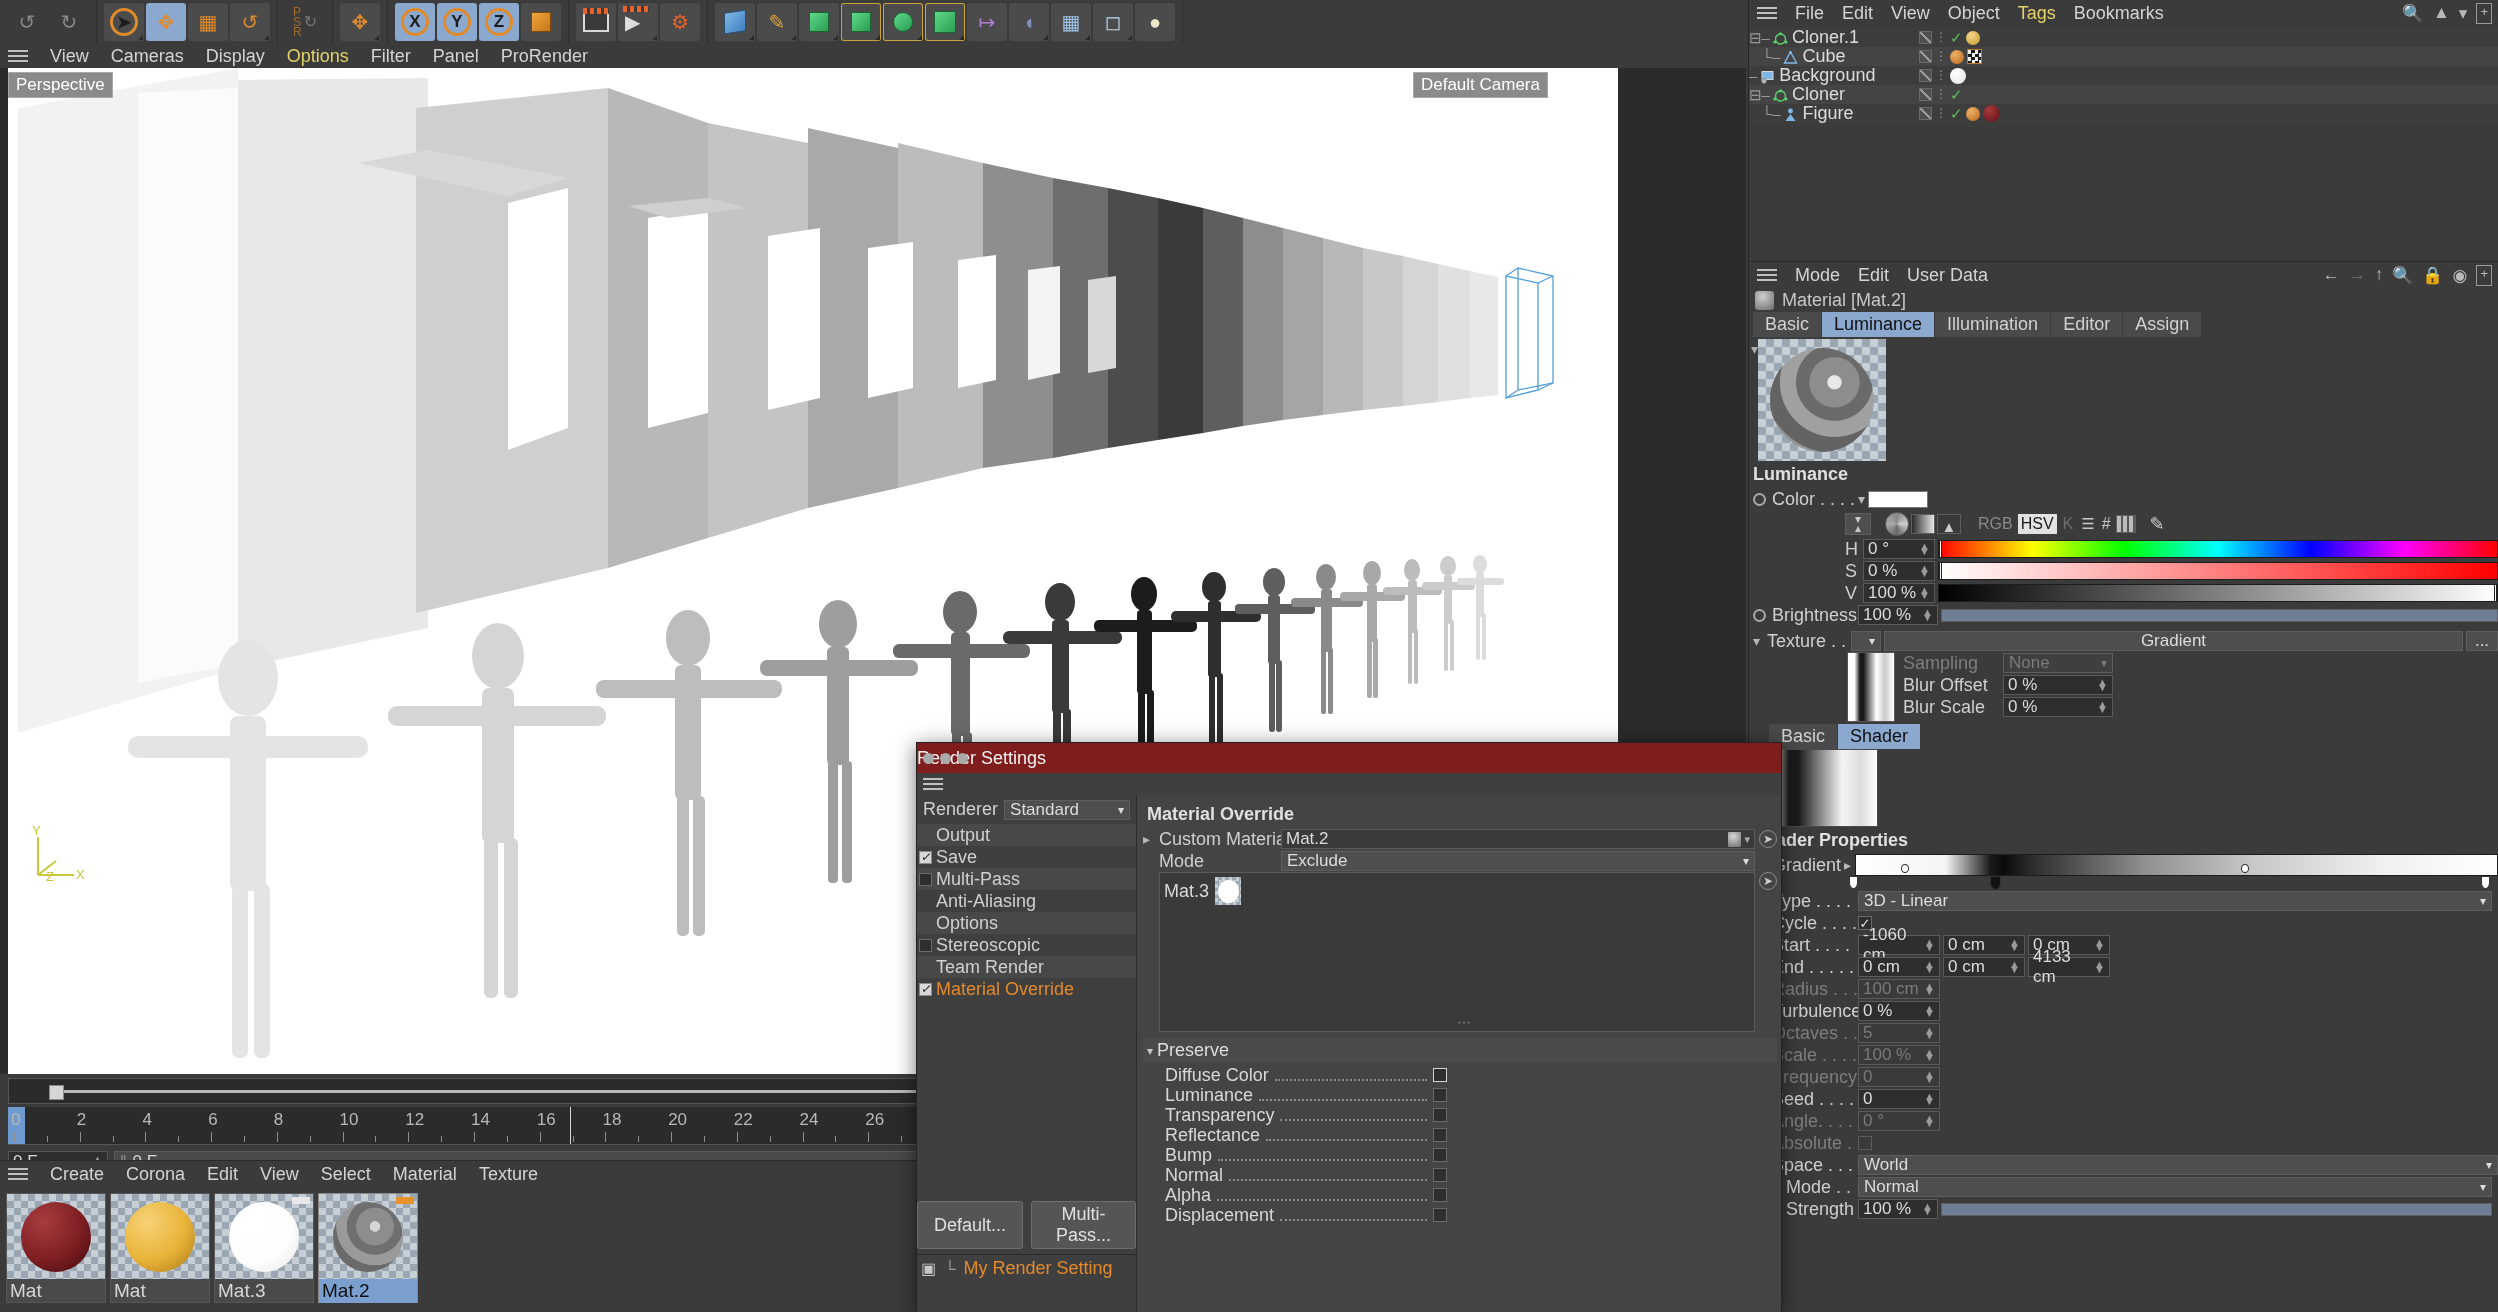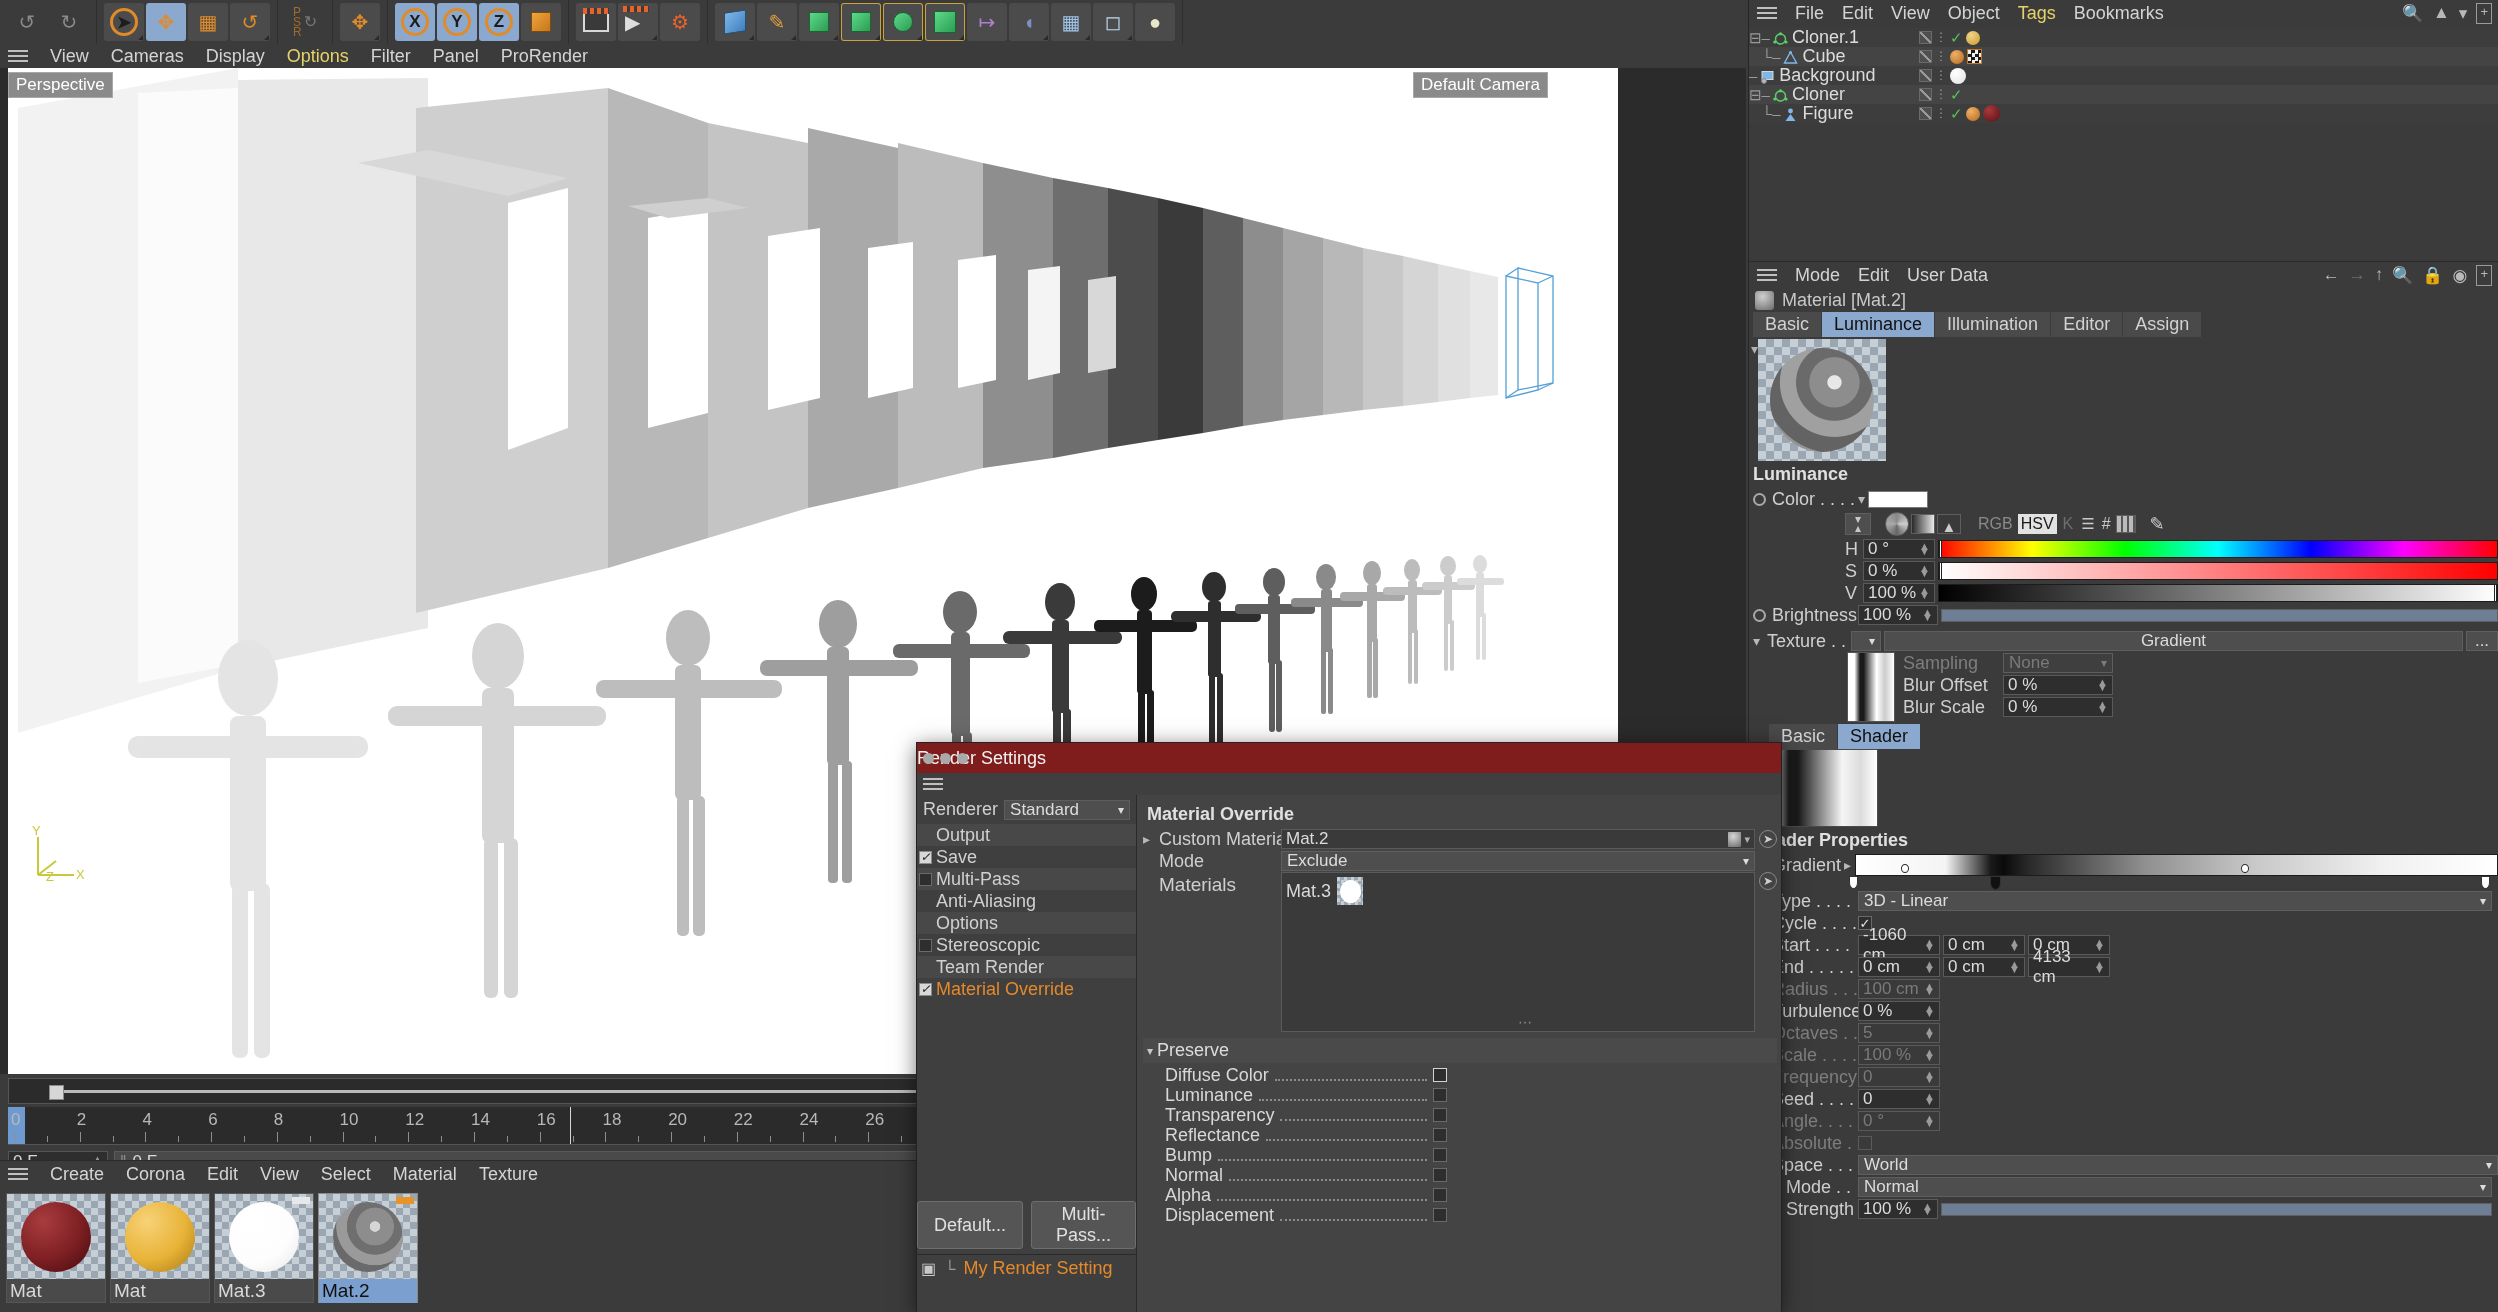--- a/index.html
+++ b/index.html
@@ -1075,21 +1075,20 @@
           <span style="width:18px;height:18px;margin-left:4px;border:1px solid #8a8a8a;border-radius:50%;display:flex;align-items:center;justify-content:center;color:#d0d0d0;font-size:12px;">➤</span>
         </div>
         <div class="prow" style="padding-left:16px;">
           <span class="plabel" style="width:122px;">Mode</span>
           <span class="combo" style="flex:1;margin-right:22px;">
               <span>Exclude</span>
               <span style="font-size:12px;">▾</span>
             </span>
         </div>
         <div style="display:flex;padding-left:16px;">
-          <span class="plabel" style="width:122px;padding-top:2px;">Materials</span>
           <div style="flex:1;height:160px;background:#3a3a3a;border:1px solid #5a5a5a;padding:4px;position:relative;">
             <div style="display:flex;align-items:center;gap:6px;">
               <span style="font-size:18px;color:#d8d8d8;">Mat.3</span>
               <span style="width:26px;height:28px;background:repeating-conic-gradient(#9aa6b2 0% 25%, #c6ced6 0% 50%) 0 0/7px 7px;display:flex;align-items:center;justify-content:center;">
                 <span style="width:21px;height:23px;border-radius:50%;background:#ffffff;display:block;"></span>
               </span>
             </div>
             <span style="position:absolute;left:50%;bottom:1px;color:#8a8a8a;font-size:14px;letter-spacing:1px;">⋯</span>
           </div>
           <span style="width:18px;height:18px;margin-left:4px;border:1px solid #8a8a8a;border-radius:50%;display:flex;align-items:center;justify-content:center;color:#d0d0d0;font-size:12px;height:18px;">➤</span>

